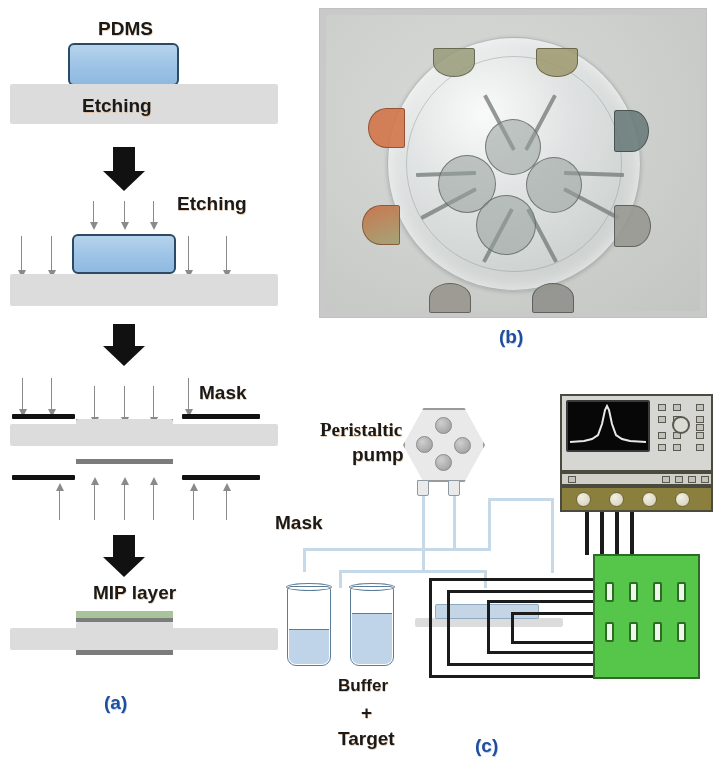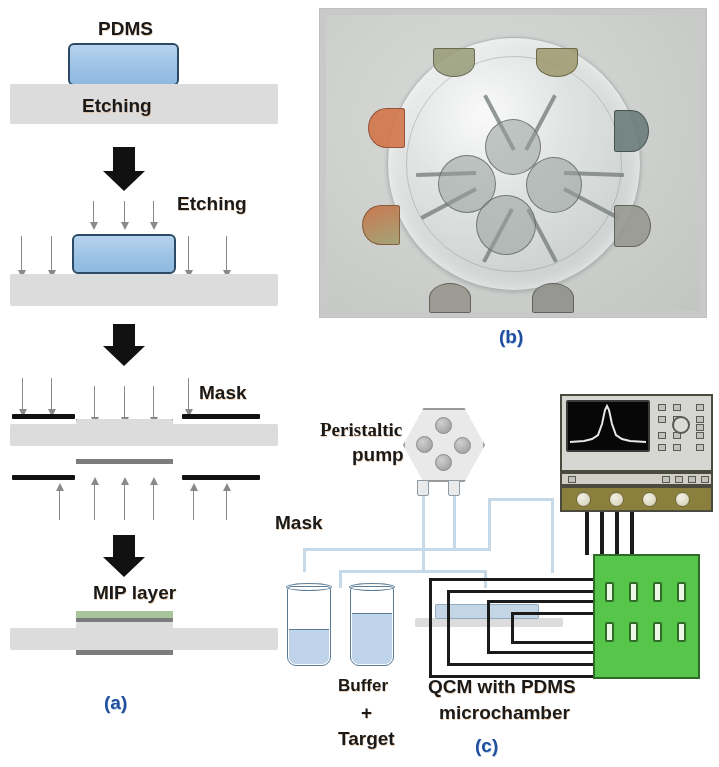--- a/index.html
+++ b/index.html
@@ -415,22 +415,20 @@
     <div class="wire" style="left:154px;top:246px;width:3px;height:52px;"></div>
     <div class="wire" style="left:154px;top:295px;width:166px;height:3px;"></div>
     <div class="wire" style="left:172px;top:246px;width:3px;height:40px;"></div>
     <div class="wire" style="left:172px;top:283px;width:148px;height:3px;"></div>
     <div class="wire" style="left:212px;top:246px;width:3px;height:28px;"></div>
     <div class="wire" style="left:212px;top:271px;width:108px;height:3px;"></div>
     <div class="wire" style="left:236px;top:246px;width:3px;height:18px;"></div>
     <div class="wire" style="left:236px;top:261px;width:84px;height:3px;"></div>
   </div>
 
-  <div class="lbl" style="left:153px;top:296px;font-size:19px;">QCM with PDMS</div>
-  <div class="lbl" style="left:164px;top:322px;font-size:19px;">microchamber</div>
 
   <div class="instrument" style="left:285px;top:14px;width:153px;height:118px;">
     <div class="inst-body"></div>
 
     <div class="screen">
       <svg width="80" height="48" viewBox="0 0 80 48">
         <path d="M2 40 L16 39 L24 37 L30 33 L34 22 L37 8 L39 4 L41 8 L44 22 L48 33 L54 37 L62 39 L78 40" fill="none" stroke="#e8e8e8" stroke-width="2"></path>
       </svg>
     </div>
 

